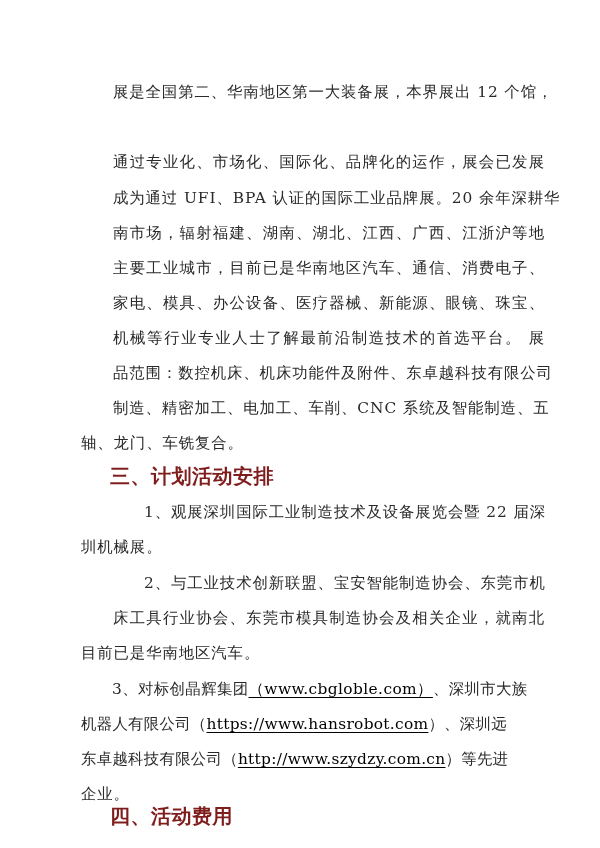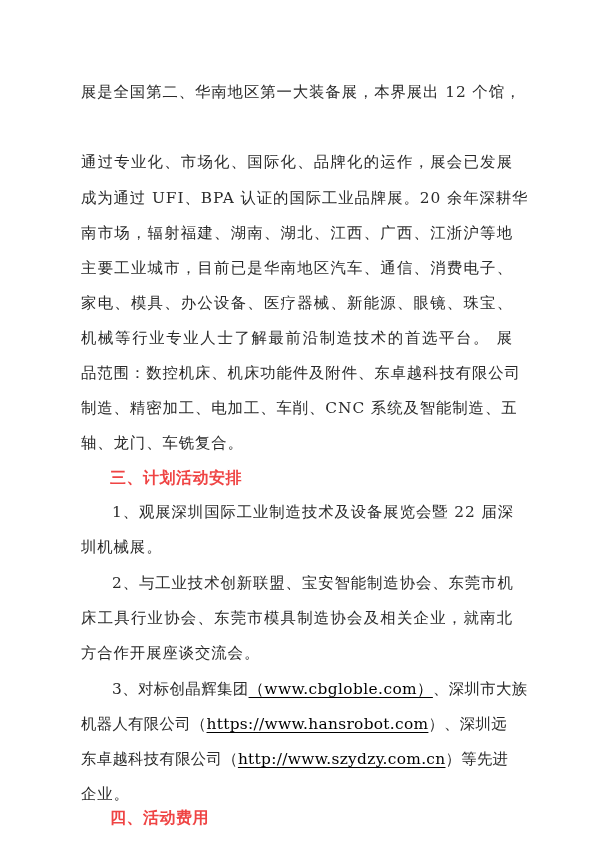--- a/index.html
+++ b/index.html
@@ -6,26 +6,26 @@
   body { width: 600px; height: 848px; position: relative; overflow: hidden; }
   .page {
     position: absolute; left: 0; top: 0; width: 600px; height: 848px; background: #fff;
   }
   .line {
     position: absolute; left: 81px; width: 432px; height: 24px;
     font-family: "DejaVu Serif", "Liberation Serif", serif;
     font-size: 15.4px; color: #2a2a2a; white-space: nowrap;
     letter-spacing: 0.9px; line-height: 24px;
   }
-  .justify { text-align: justify; text-align-last: justify; }
+  .justify { text-align: justify; text-align-last: justify; margin-left: 32px; }
   .indent { left: 112px; width: 401px; }
   .heading {
     position: absolute; left: 110px; height: 26px;
-    font-family: Liberation Serif, serif;
-    font-size: 16px; font-weight: bold; color: #ef4444; line-height: 26px; white-space: nowrap;
+    font-family: Liberation Mono, monospace;
+    font-size: 20px; font-weight: bold; color: #7f1d1d; line-height: 26px; white-space: nowrap;
     letter-spacing: 0.5px;
   }
   .link { text-decoration: underline; text-underline-offset: 3px; color: #000000; }
 </style>
 </head>
 <body>
 
 <div class="page">
 
   <div class="line justify" style="top:80px">展是全国第二、华南地区第一大装备展，本界展出 12 个馆，</div>
@@ -39,21 +39,21 @@
   <div class="line justify" style="top:396px">制造、精密加工、电加工、车削、CNC 系统及智能制造、五</div>
   <div class="line" style="top:431px">轴、龙门、车铣复合。</div>
 
   <div class="heading" style="top:465px">三、计划活动安排</div>
 
   <div class="line justify indent" style="top:500px">1、观展深圳国际工业制造技术及设备展览会暨 22 届深</div>
   <div class="line" style="top:535px">圳机械展。</div>
 
   <div class="line justify indent" style="top:571px">2、与工业技术创新联盟、宝安智能制造协会、东莞市机</div>
   <div class="line justify" style="top:606px">床工具行业协会、东莞市模具制造协会及相关企业，就南北</div>
-  <div class="line" style="top:641px">方合作开展座谈交流会。</div>
+  <div class="line" style="top:641px">目前已是华南地区汽车。</div>
 
   <div class="line indent" style="top:677px;letter-spacing:0.4px">
     <span>3、对标创晶辉集团</span><span class="link">（www.cbgloble.com）</span><span>、深圳市大族</span>
   </div>
   <div class="line" style="top:747px;letter-spacing:0.3px">
     <span>东卓越科技有限公司（</span><span class="link">http://www.szydzy.com.cn</span><span>）等先进</span>
   </div>
   <div class="line" style="top:712px;letter-spacing:0.3px">
     <span>机器人有限公司（</span><span class="link">https://www.hansrobot.com</span><span>）、深圳远</span>
   </div>

